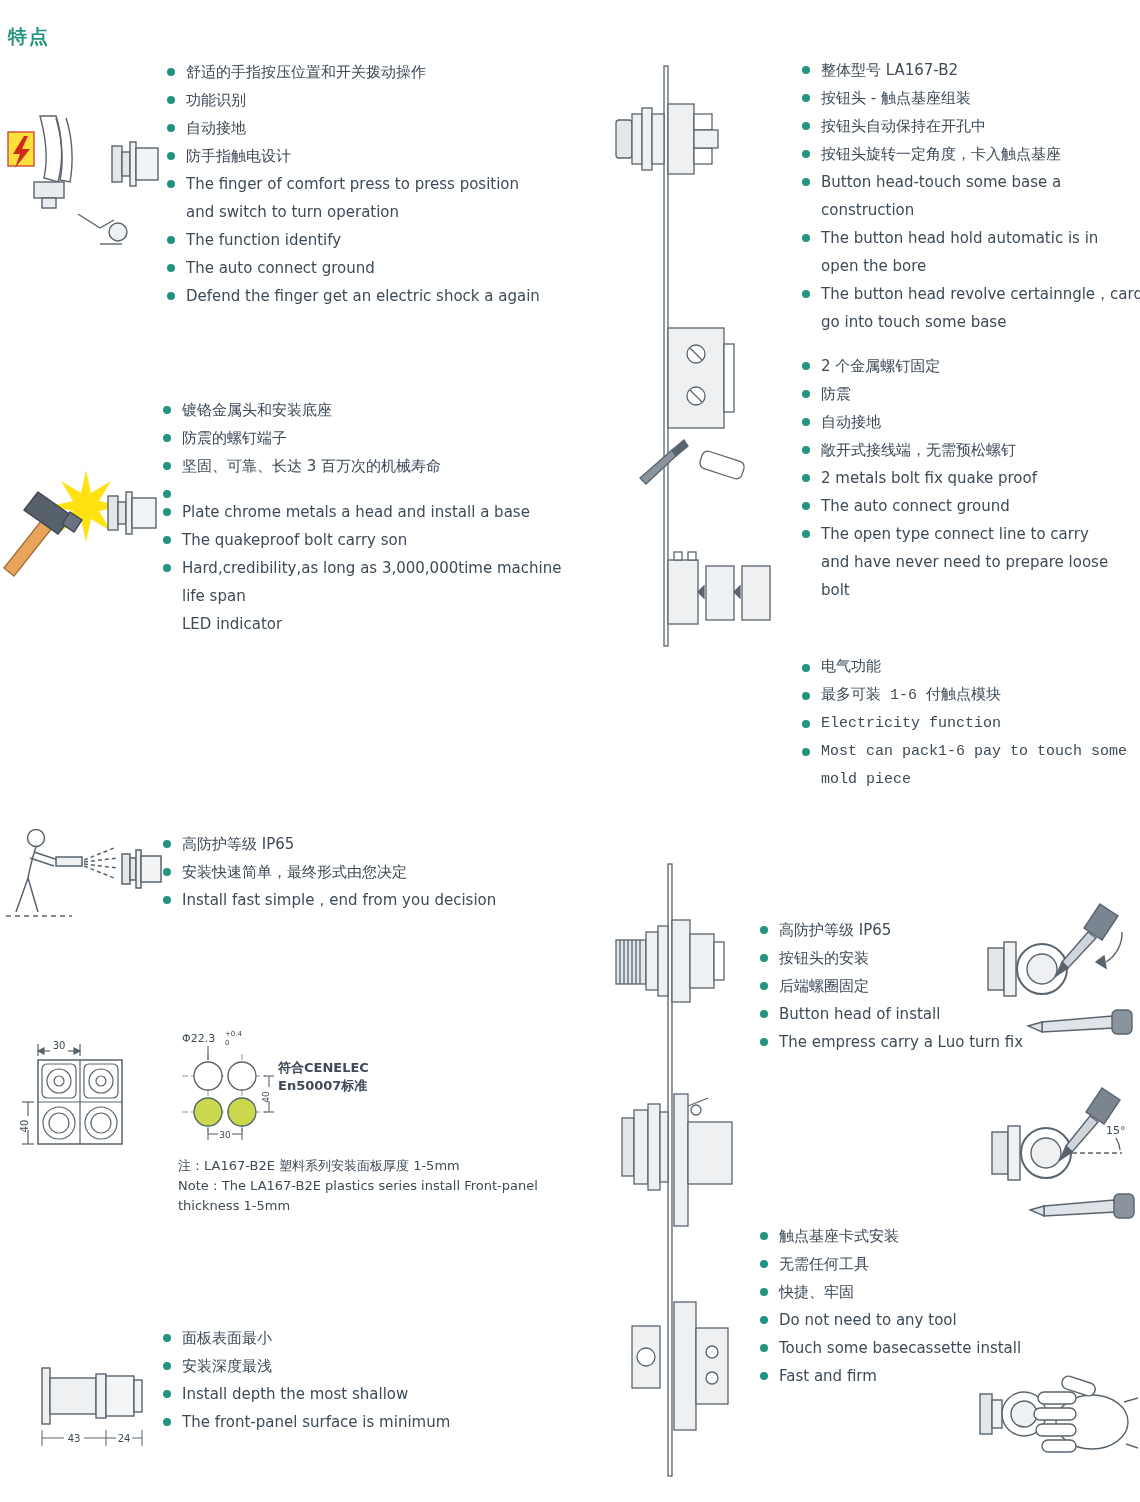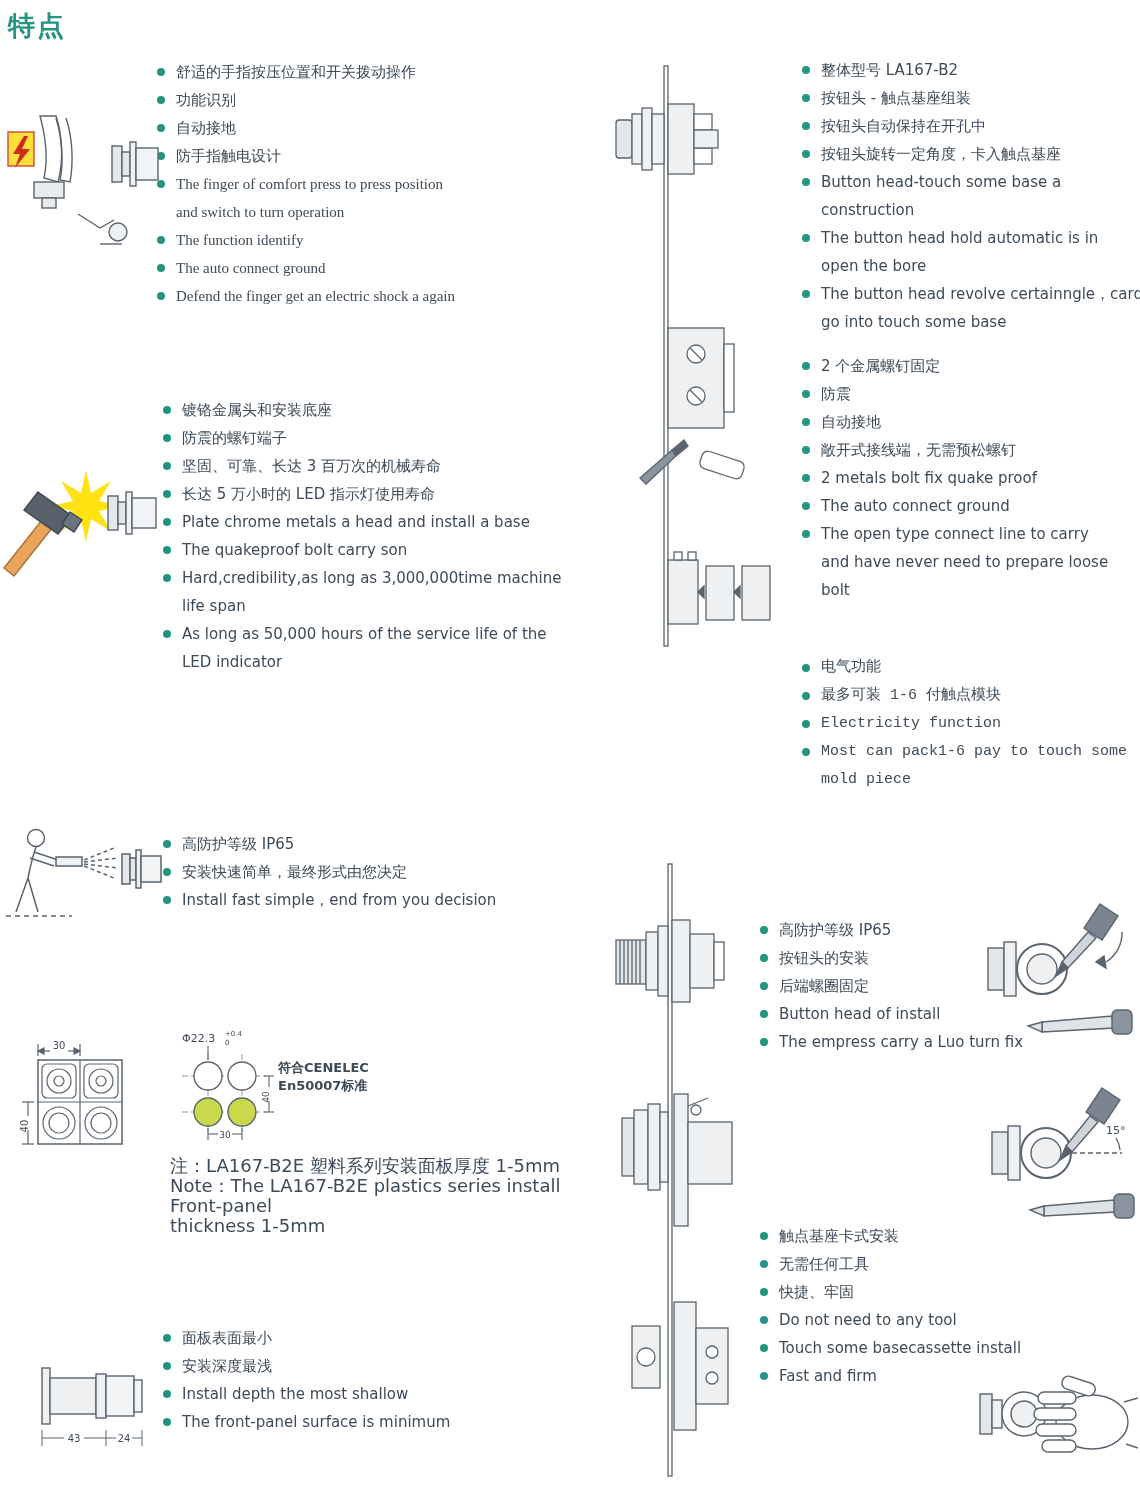--- a/index.html
+++ b/index.html
@@ -3,44 +3,44 @@
 <meta charset="utf-8">
 <style>
   * { margin:0; padding:0; box-sizing:border-box; }
   html,body { background:#ffffff; }
   body { font-family:"DejaVu Sans","Liberation Sans",sans-serif; }
   .page {
     position:relative; width:1140px; height:1502px; margin:0 auto;
     background:#ffffff; color:var(--text,#3d4a57); overflow:hidden;
   }
   .page-title {
-    position:absolute; left:8px; top:8px;
-    font-size:27px; font-weight:bold; color:var(--accent,#23947f);
+    position:absolute; left:8px; top:24px;
+    font-size:19px; font-weight:bold; color:var(--accent,#23947f);
     letter-spacing:2px;
   }
   .feature-list { position:absolute; }
   .li-row { display:flex; align-items:flex-start; line-height:28px; font-size:15px; white-space:nowrap; }
   .bullet {
     flex:0 0 8px; width:8px; height:8px; border-radius:50%;
     background:var(--accent,#23947f); margin:10px 11px 0 0;
   }
   .bullet.hidden { visibility:hidden; }
   .li-text { color:var(--text,#3d4a57); }
-  .note-block { position:absolute; font-size:18px; line-height:20px; color:var(--text,#3d4a57); }
+  .note-block { position:absolute; font-size:13px; line-height:20px; color:var(--text,#3d4a57);margin-left:8px; }
   .illu { position:absolute; }
   svg text { fill:#3d4a57; font-family:"DejaVu Sans","Liberation Sans",sans-serif; }
 </style>
 </head>
 <body>
 
 <div class="page">
 
   <div class="page-title">特点</div>
 
-  <div class="feature-list" style="left:157px; top:58px; width:440px;font-family:Liberation Serif, serif;">
+  <div class="feature-list" style="left:167px; top:58px; width:440px;">
       <div class="li-row">
         <span class="bullet"></span>
         <span class="li-text">舒适的手指按压位置和开关拨动操作</span>
       </div>
       <div class="li-row">
         <span class="bullet"></span>
         <span class="li-text">功能识别</span>
       </div>
       <div class="li-row">
         <span class="bullet"></span>
@@ -80,41 +80,36 @@
       <div class="li-row">
         <span class="bullet"></span>
         <span class="li-text">防震的螺钉端子</span>
       </div>
       <div class="li-row">
         <span class="bullet"></span>
         <span class="li-text">坚固、可靠、长达 3 百万次的机械寿命</span>
       </div>
       <div class="li-row">
         <span class="bullet"></span>
-        <span class="li-text">长达 5 万小时的 LED 指示灯使用寿命</span>
       </div>
       <div class="li-row">
         <span class="bullet"></span>
         <span class="li-text">Plate chrome metals a head and install a base</span>
       </div>
       <div class="li-row">
         <span class="bullet"></span>
         <span class="li-text">The quakeproof bolt carry son</span>
       </div>
       <div class="li-row">
         <span class="bullet"></span>
         <span class="li-text">Hard,credibility,as long as 3,000,000time machine</span>
       </div>
       <div class="li-row">
         <span class="bullet hidden"></span>
         <span class="li-text">life span</span>
-      </div>
-      <div class="li-row">
-        <span class="bullet"></span>
-        <span class="li-text">As long as 50,000 hours of the service life of the</span>
       </div>
       <div class="li-row">
         <span class="bullet hidden"></span>
         <span class="li-text">LED indicator</span>
       </div>
     </div>
 
   <div class="feature-list" style="left:163px; top:830px; width:450px;">
       <div class="li-row">
         <span class="bullet"></span>

